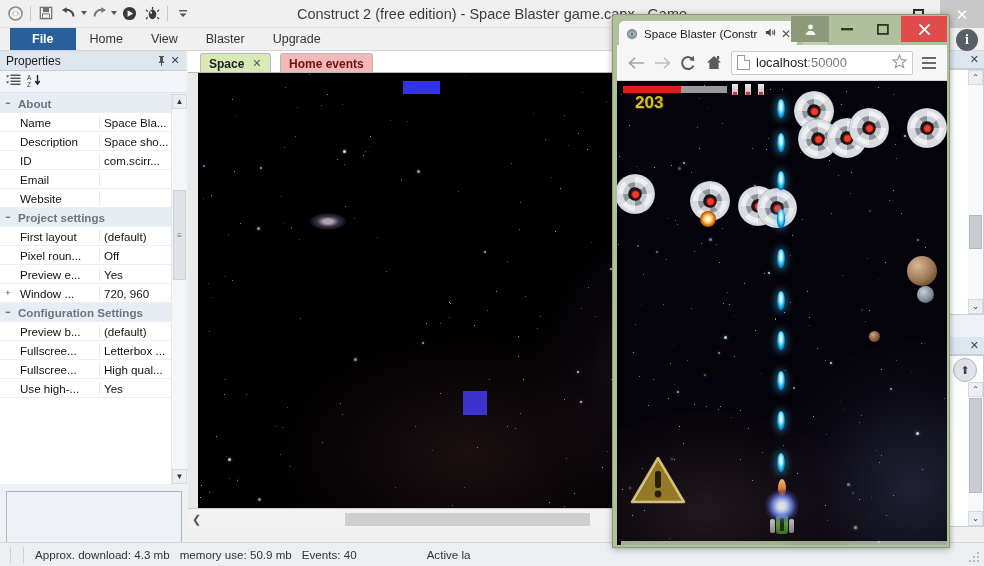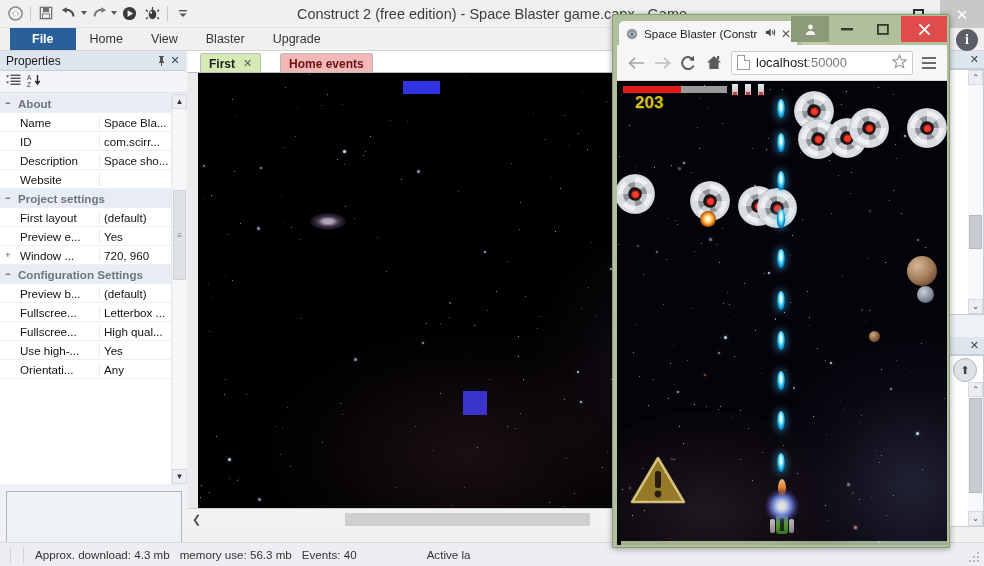--- a/index.html
+++ b/index.html
@@ -306,44 +306,54 @@
               <span class="exp">−</span>
               <span class="catname">About</span>
             </div>
             <div class="grow">
               <span class="exp"></span>
               <span class="gname">Name</span>
               <span class="gval">Space Bla...</span>
             </div>
             <div class="grow">
               <span class="exp"></span>
+              <span class="gname">Description</span>
+              <span class="gval">Space sho...</span>
+            </div>
+            <div class="grow">
+              <span class="exp"></span>
               <span class="gname">ID</span>
               <span class="gval">com.scirr...</span>
             </div>
             <div class="grow">
               <span class="exp"></span>
-              <span class="gname">Description</span>
-              <span class="gval">Space sho...</span>
+              <span class="gname">Email</span>
+              <span class="gval"></span>
             </div>
             <div class="grow">
               <span class="exp"></span>
               <span class="gname">Website</span>
               <span class="gval"></span>
             </div>
             <div class="grow cat">
               <span class="exp">−</span>
               <span class="catname">Project settings</span>
             </div>
             <div class="grow">
               <span class="exp"></span>
               <span class="gname">First layout</span>
               <span class="gval">(default)</span>
             </div>
             <div class="grow">
               <span class="exp"></span>
+              <span class="gname">Pixel roun...</span>
+              <span class="gval">Off</span>
+            </div>
+            <div class="grow">
+              <span class="exp"></span>
               <span class="gname">Preview e...</span>
               <span class="gval">Yes</span>
             </div>
             <div class="grow">
               <span class="exp">+</span>
               <span class="gname">Window ...</span>
               <span class="gval">720, 960</span>
             </div>
             <div class="grow cat">
               <span class="exp">−</span>
@@ -361,42 +371,37 @@
             </div>
             <div class="grow">
               <span class="exp"></span>
               <span class="gname">Fullscree...</span>
               <span class="gval">High qual...</span>
             </div>
             <div class="grow">
               <span class="exp"></span>
               <span class="gname">Use high-...</span>
               <span class="gval">Yes</span>
-            </div>
-            <div class="grow">
-              <span class="exp"></span>
-              <span class="gname">Orientati...</span>
-              <span class="gval">Any</span>
             </div>
           </div>
       </div>
 
       <div class="pscroll">
         <div class="parrow">▲</div>
         <div class="pthumb">≡</div>
         <div class="parrow" style="position:absolute;bottom:0;left:0;">▼</div>
       </div>
 
       <div class="pdesc"></div>
     </div>
 
     <div class="editor">
       <div class="dtabs">
         <div class="dtab game">
-          <span>First</span>
+          <span>Space</span>
           <span class="x">✕</span>
         </div>
         <div class="dtab events">
           <span>Home events</span>
         </div>
         <div class="tabline"></div>
       </div>
 
       <div class="canvas-wrap">
         <div class="vscroll-left"></div>
@@ -636,21 +641,21 @@
             <div class="rarr" style="position:absolute;bottom:0;left:0;">⌄</div>
           </div>
         </div>
       </div>
     </div>
 
     <div class="statusbar">
       <div class="sb-sep" style="margin-left:10px;"></div>
       <div class="sb-sep"></div>
       <div class="sb-item">Approx. download: 4.3 mb</div>
-      <div class="sb-item">memory use: 56.3 mb</div>
+      <div class="sb-item">memory use: 50.9 mb</div>
       <div class="sb-item">Events: 40</div>
       <div class="sb-item" style="margin-left:60px;">Active la</div>
       <div class="grip">
         <i style="left:10px;top:10px;"></i>
           <i style="left:6px;top:10px;"></i>
           <i style="left:2px;top:10px;"></i>
         <i style="left:10px;top:6px;"></i>
           <i style="left:6px;top:6px;"></i>
           <i style="left:10px;top:2px;"></i>
       </div>

